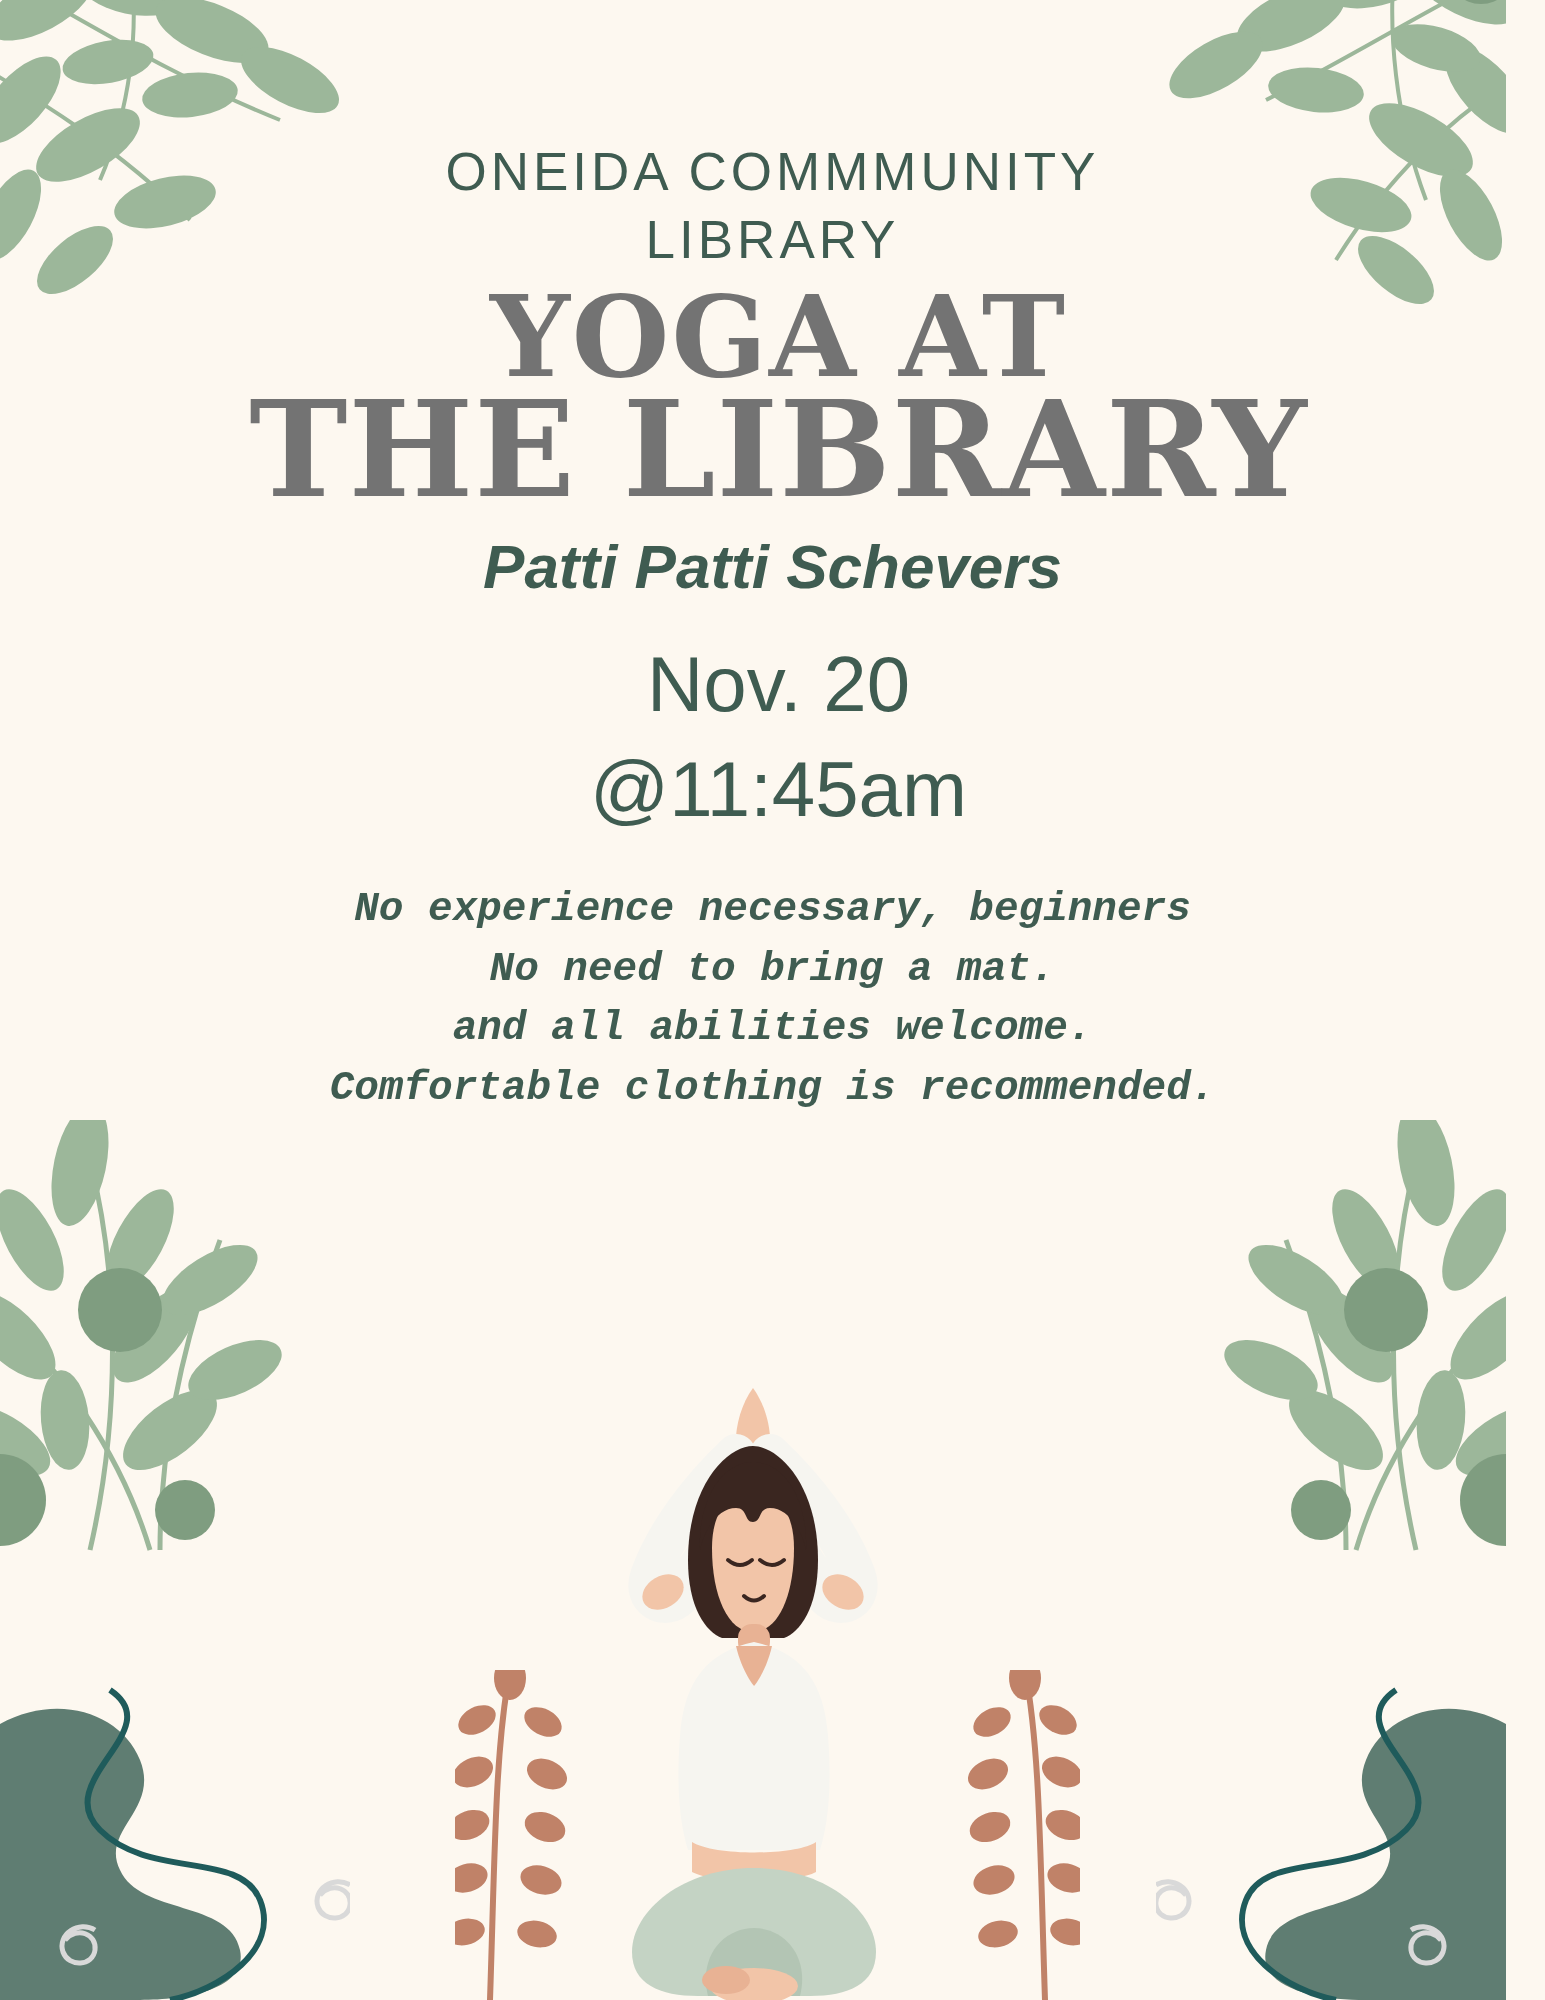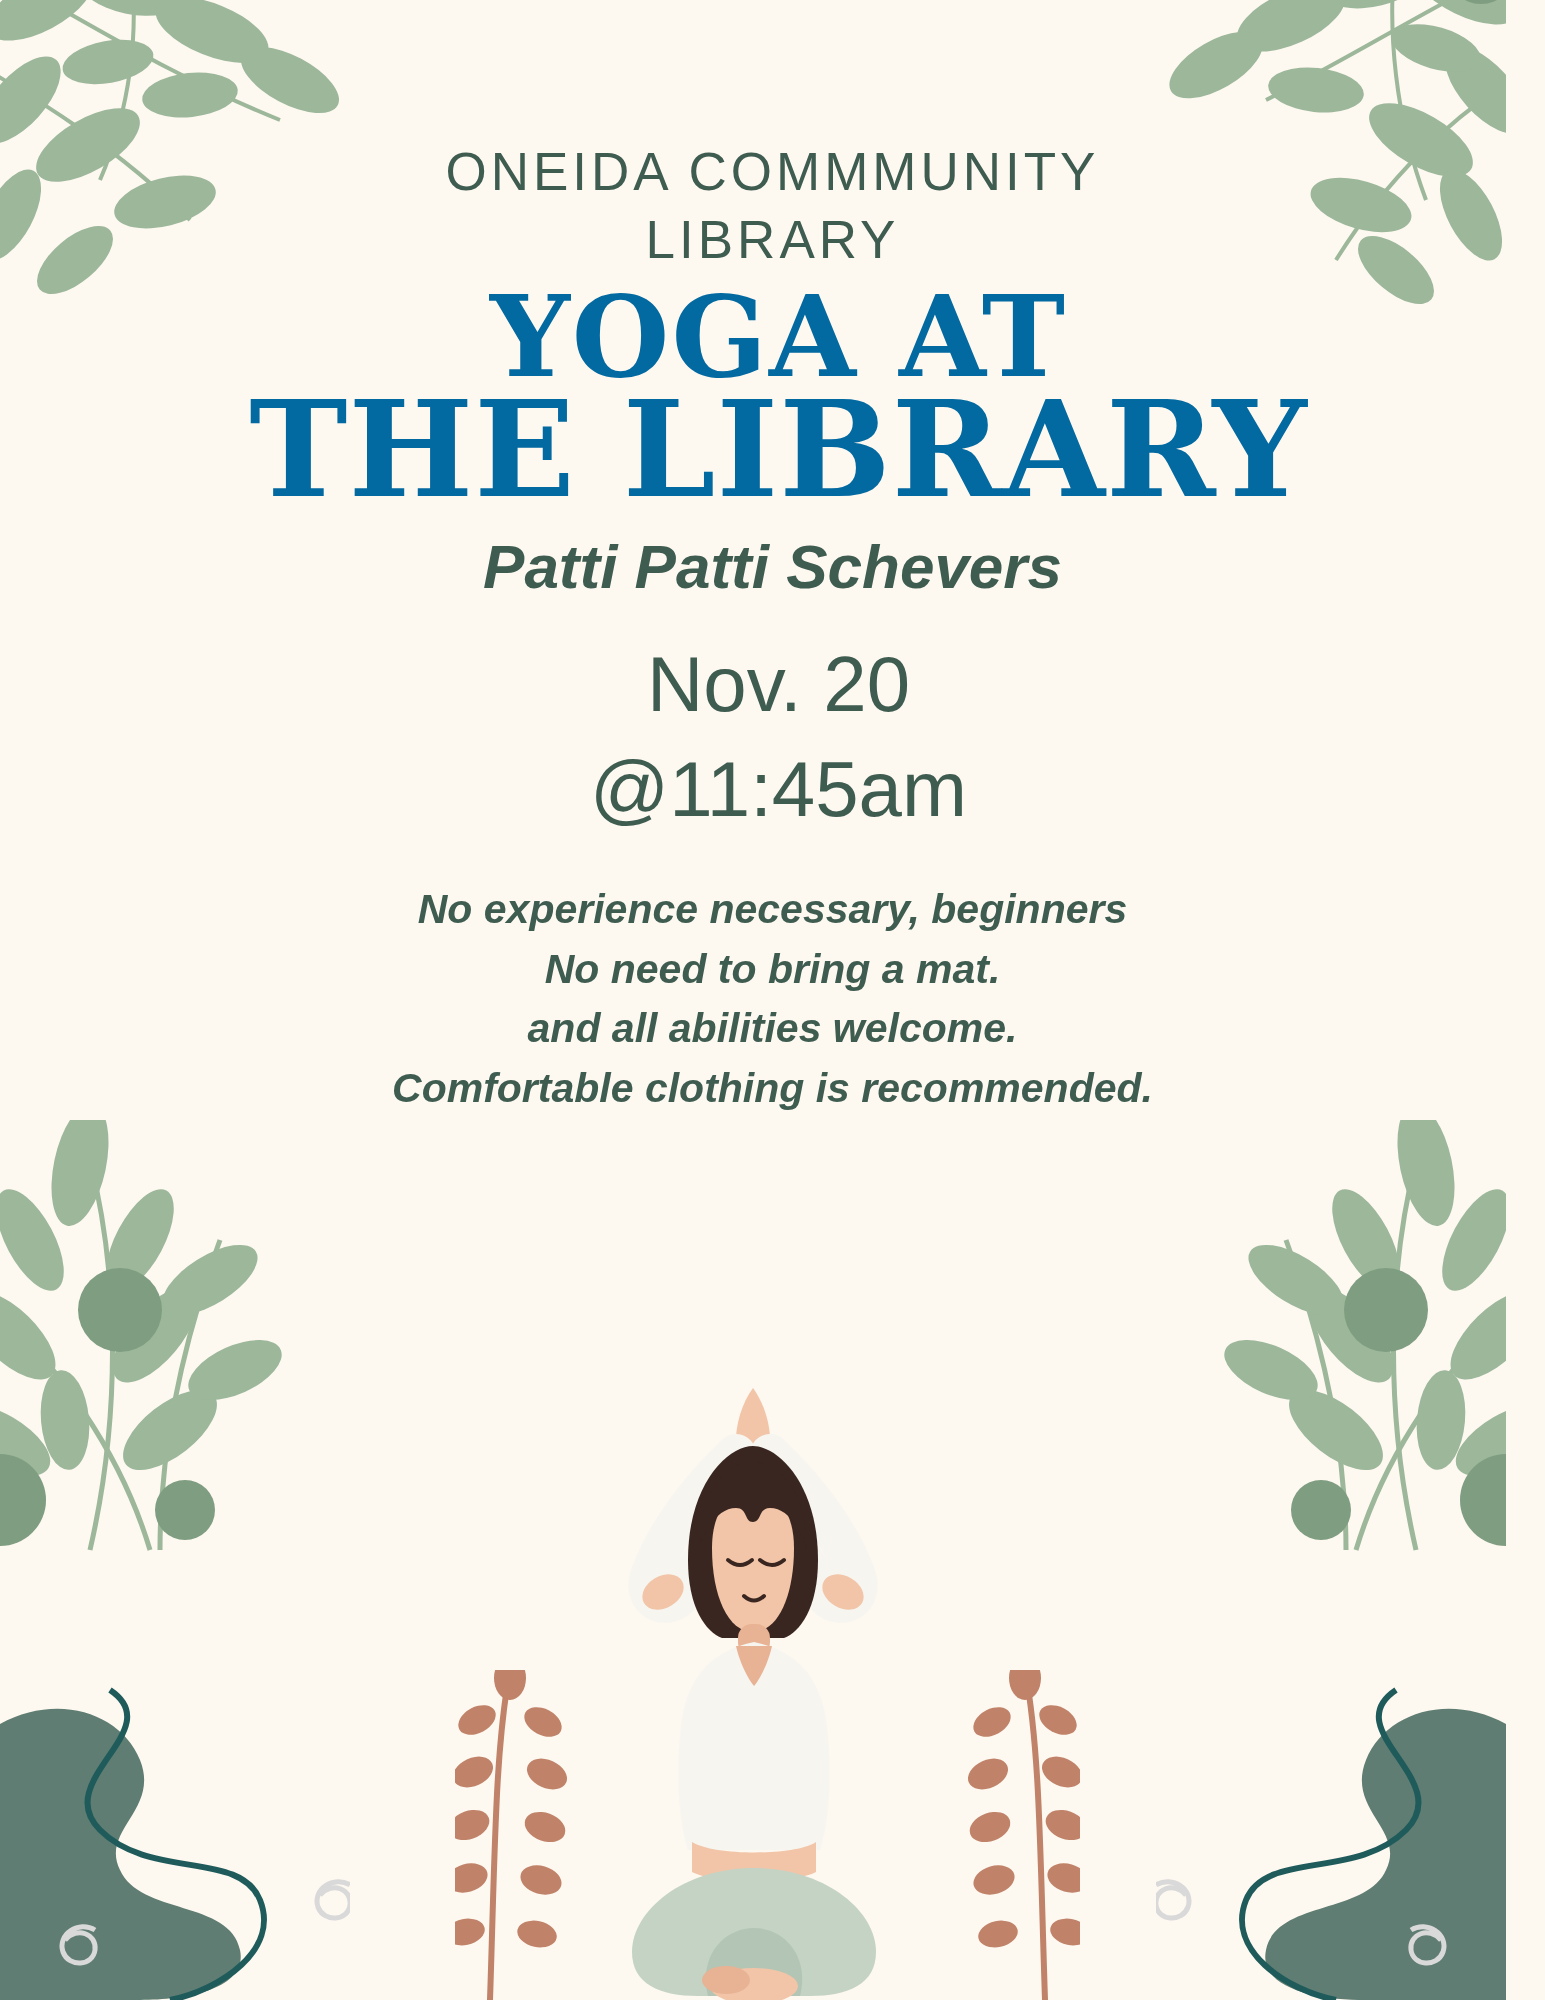--- a/index.html
+++ b/index.html
@@ -47,21 +47,21 @@
     margin-right: auto;
   }
 
   .title {
     margin: 8px 0 0 12px;
     font-family: "DejaVu Serif", serif;
     font-weight: 700;
     font-size: 118px;
     line-height: 0.98;
     letter-spacing: 1px;
-    color: #0369a1;
+    color: #737373;
     text-transform: uppercase;
   }
   .title .line1 { display: block; font-size: 112px; letter-spacing: 2px; }
   .title .line2 { display: block; font-size: 132px; letter-spacing: 1px; margin-top: -6px;}
 
   .presenter {
     margin: 16px 0 0 0;
     font-family: "Liberation Sans", sans-serif;
     font-style: italic;
     font-weight: bold;
@@ -81,21 +81,21 @@
   .details {
     margin: 38px auto 0 auto;
     width: 1100px;
     font-family: "Liberation Sans", sans-serif;
     font-style: italic;
     font-weight: bold;
     font-size: 41px;
     line-height: 1.45;
     color: #3f5c51;
   }
-  .details span { display: block; }
+  .details span { display: block; font-family: Liberation Mono, monospace; }
 
   
   .yogi {
     position: absolute;
     left: 50%;
     transform: translateX(-50%);
     top: 1380px;
     z-index: 6;
   }
 </style>

